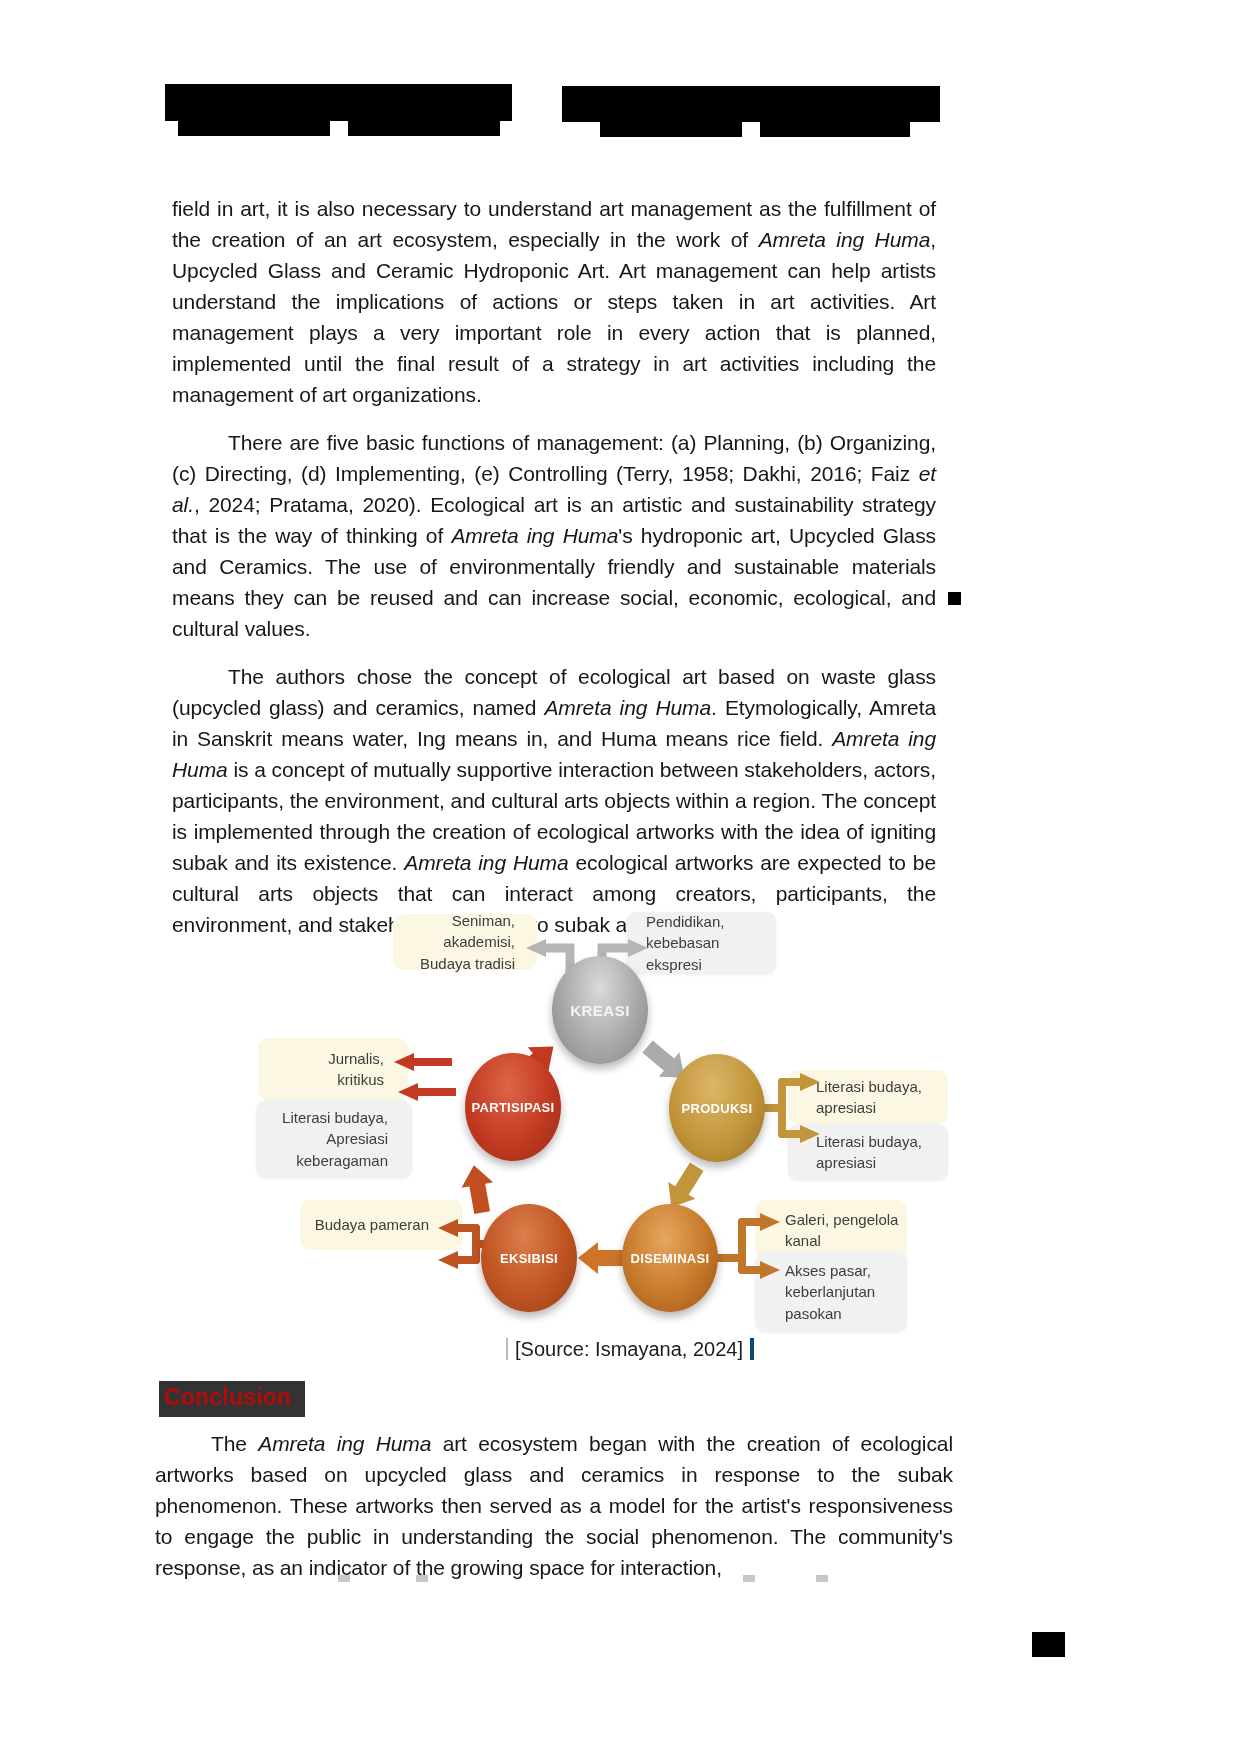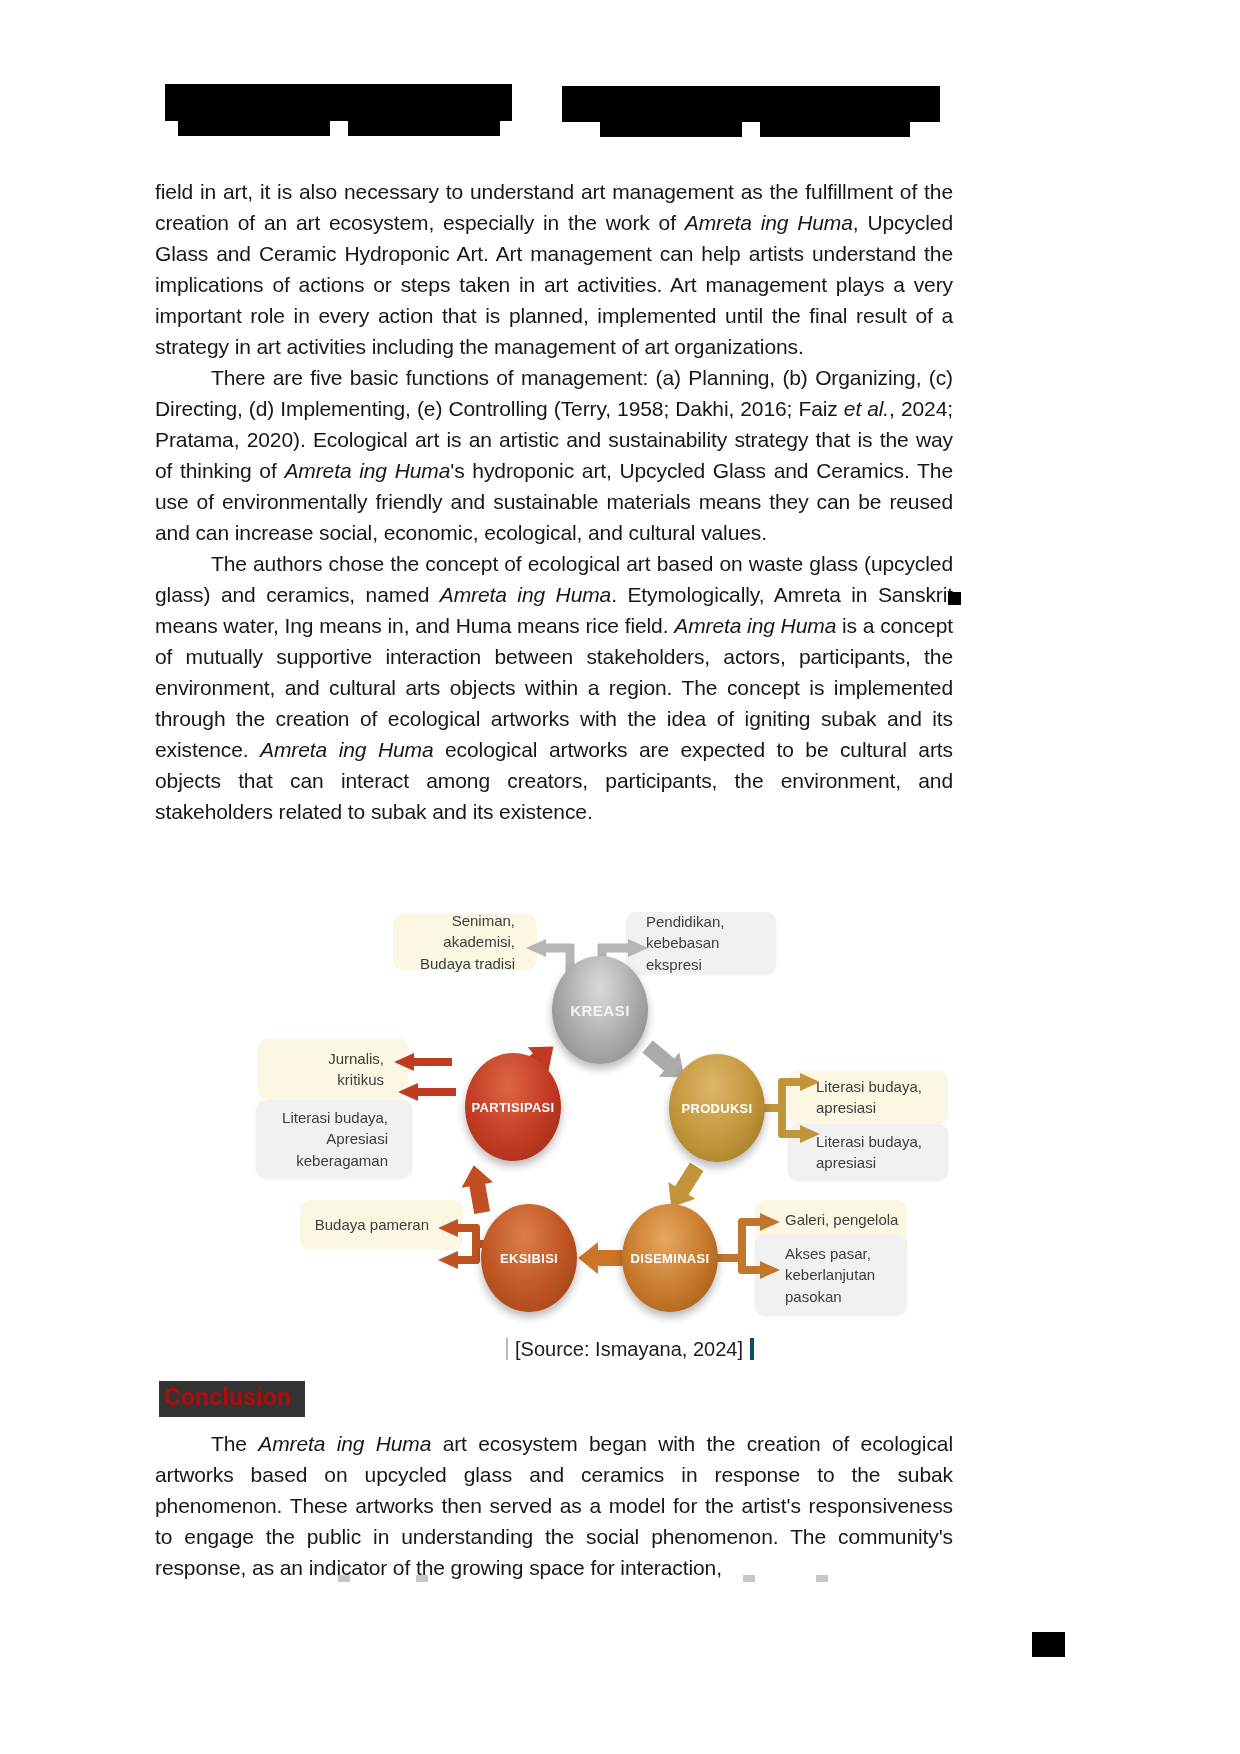--- a/index.html
+++ b/index.html
@@ -2,21 +2,21 @@
 <html><head>
 <meta charset="utf-8">
 <style>
   html,body{margin:0;padding:0;background:#fff;}
   .page{position:relative;width:1240px;height:1754px;background:#ffffff;overflow:hidden;
         font-family:"Liberation Sans",sans-serif;color:#181818;}
   .redact{position:absolute;background:#000;}
   
   .textcol{position:absolute;left:155px;top:176px;width:798px;font-size:21px;line-height:31px;
            text-align:justify;letter-spacing:-0.1px;color:#171717;}
-  .textcol p{margin:0;}
+  .textcol p{margin:17px;}
   .indent{text-indent:56px;}
   .it{font-style:italic;}
   
   .diagram{position:absolute;left:200px;top:910px;width:810px;height:430px;}
   .diagram svg{position:absolute;left:0;top:0;z-index:2;}
   .node{position:absolute;width:96px;height:108px;border-radius:50%;display:flex;align-items:center;
         justify-content:center;color:#fff;font-weight:bold;font-size:13px;letter-spacing:.3px;z-index:3;
         box-shadow:0 5px 9px rgba(0,0,0,.28);}
   .n-kreasi{left:352px;top:46px;background:radial-gradient(ellipse at 50% 30%,#dadada 0%,#a9a9a9 55%,#838383 100%);
             color:#f4f4f4;font-size:15px;font-weight:600;letter-spacing:.5px;}
@@ -31,21 +31,21 @@
   .tr{text-align:right;}
   .c-seniman{left:193px;top:4px;width:144px;height:56px;padding-right:22px;box-sizing:border-box;}
   .c-pendidikan{left:426px;top:2px;width:150px;height:62px;padding-left:20px;box-sizing:border-box;}
   .c-jurnalis{left:58px;top:128px;width:150px;height:62px;padding-right:24px;box-sizing:border-box;}
   .c-literasi-kiri{left:56px;top:190px;width:156px;height:78px;padding-right:24px;box-sizing:border-box;}
   .c-produksi1{left:588px;top:160px;width:160px;height:54px;padding-left:28px;box-sizing:border-box;}
   .c-produksi2{left:588px;top:214px;width:160px;height:56px;padding-left:28px;box-sizing:border-box;}
   .c-penata{left:100px;top:290px;width:163px;height:50px;padding-right:34px;box-sizing:border-box;}
   .c-peningkatan{left:98px;top:340px;width:165px;height:58px;padding-right:34px;box-sizing:border-box;}
   .c-galeri{left:555px;top:290px;width:152px;height:60px;padding-left:30px;box-sizing:border-box;}
-  .c-akses{left:555px;top:325px;width:152px;height:80px;padding-left:30px;box-sizing:border-box;}
+  .c-akses{left:555px;top:342px;width:152px;height:80px;padding-left:30px;box-sizing:border-box;}
   
   .fig-caption{position:absolute;left:225px;top:1338px;width:810px;text-align:center;font-size:20px;color:#1c1c1c;}
   .fig-caption .cap-inner{border-left:2px solid #b9b9b9;border-right:4px solid #0c4a6e;padding:0 7px;}
   
   .conclusion-head{position:absolute;left:159px;top:1381px;background:#333333;color:#b50a0a;
                    font-weight:bold;font-size:23px;padding:3px 14px 6px 5px;letter-spacing:.2px;}
   .conclusioncol{position:absolute;left:155px;top:1428px;width:798px;font-size:21px;line-height:31px;
                  text-align:justify;letter-spacing:-0.1px;color:#171717;}
   .conclusioncol p{margin:0;}
   

